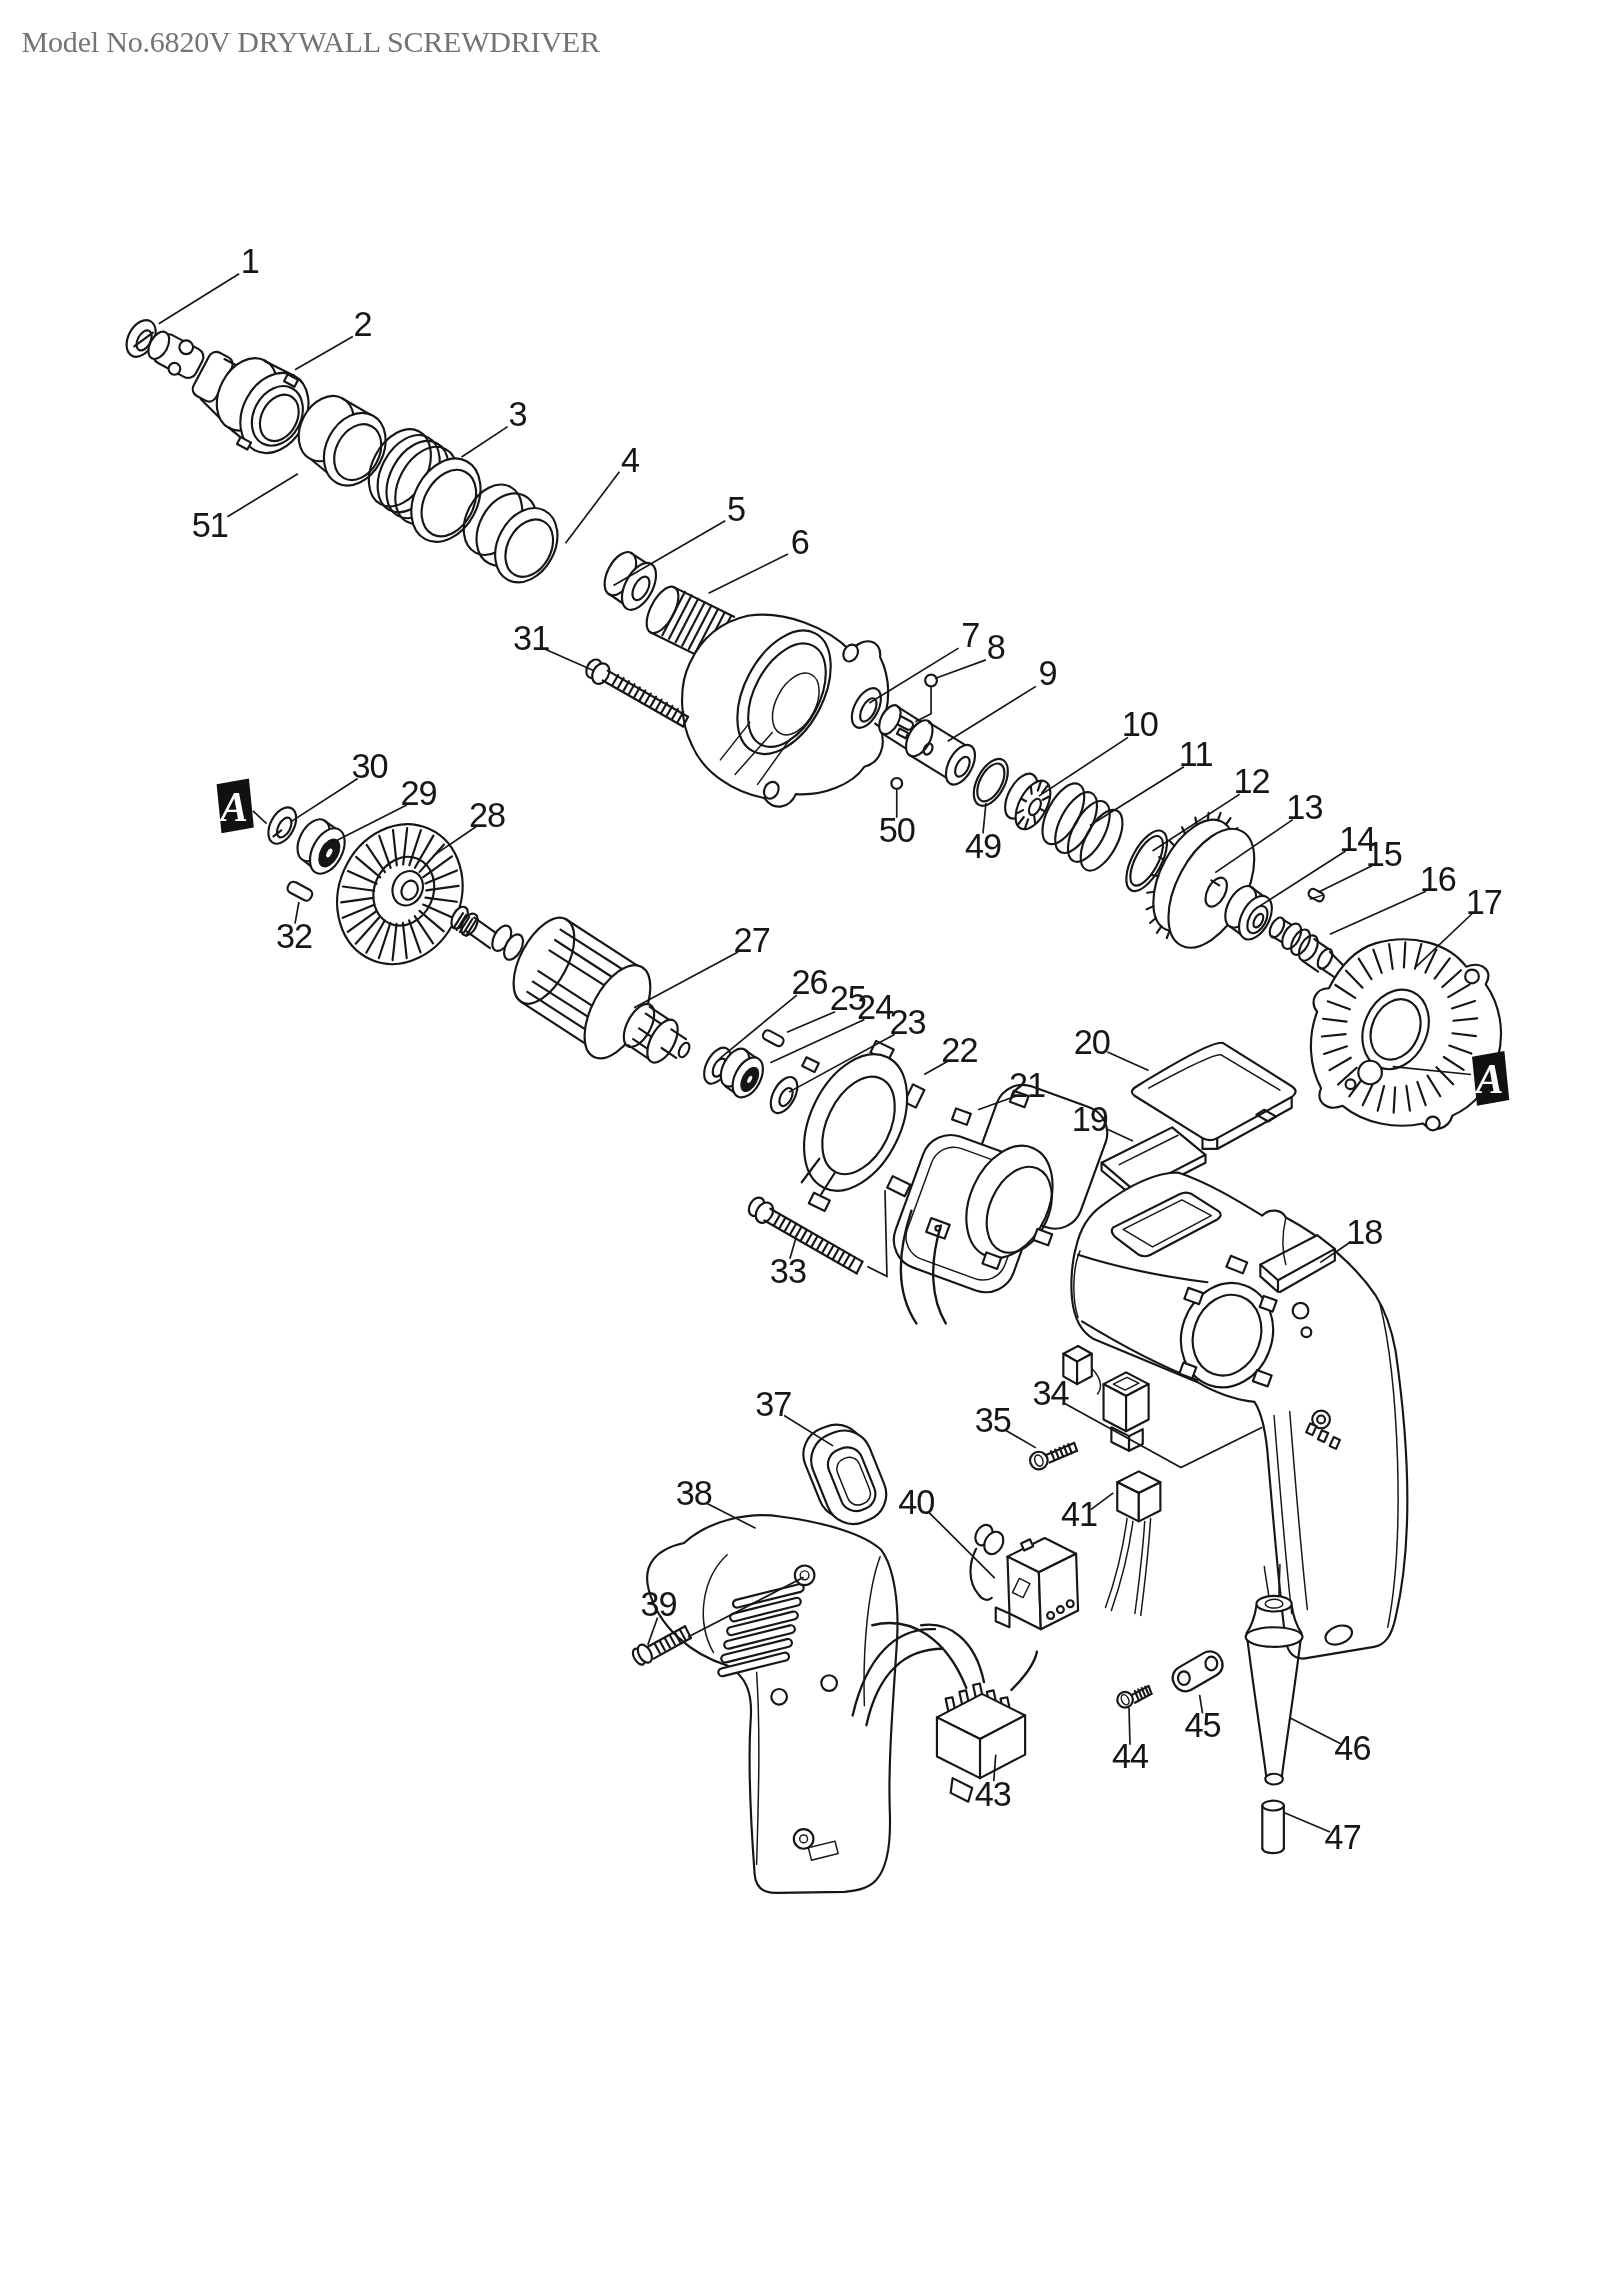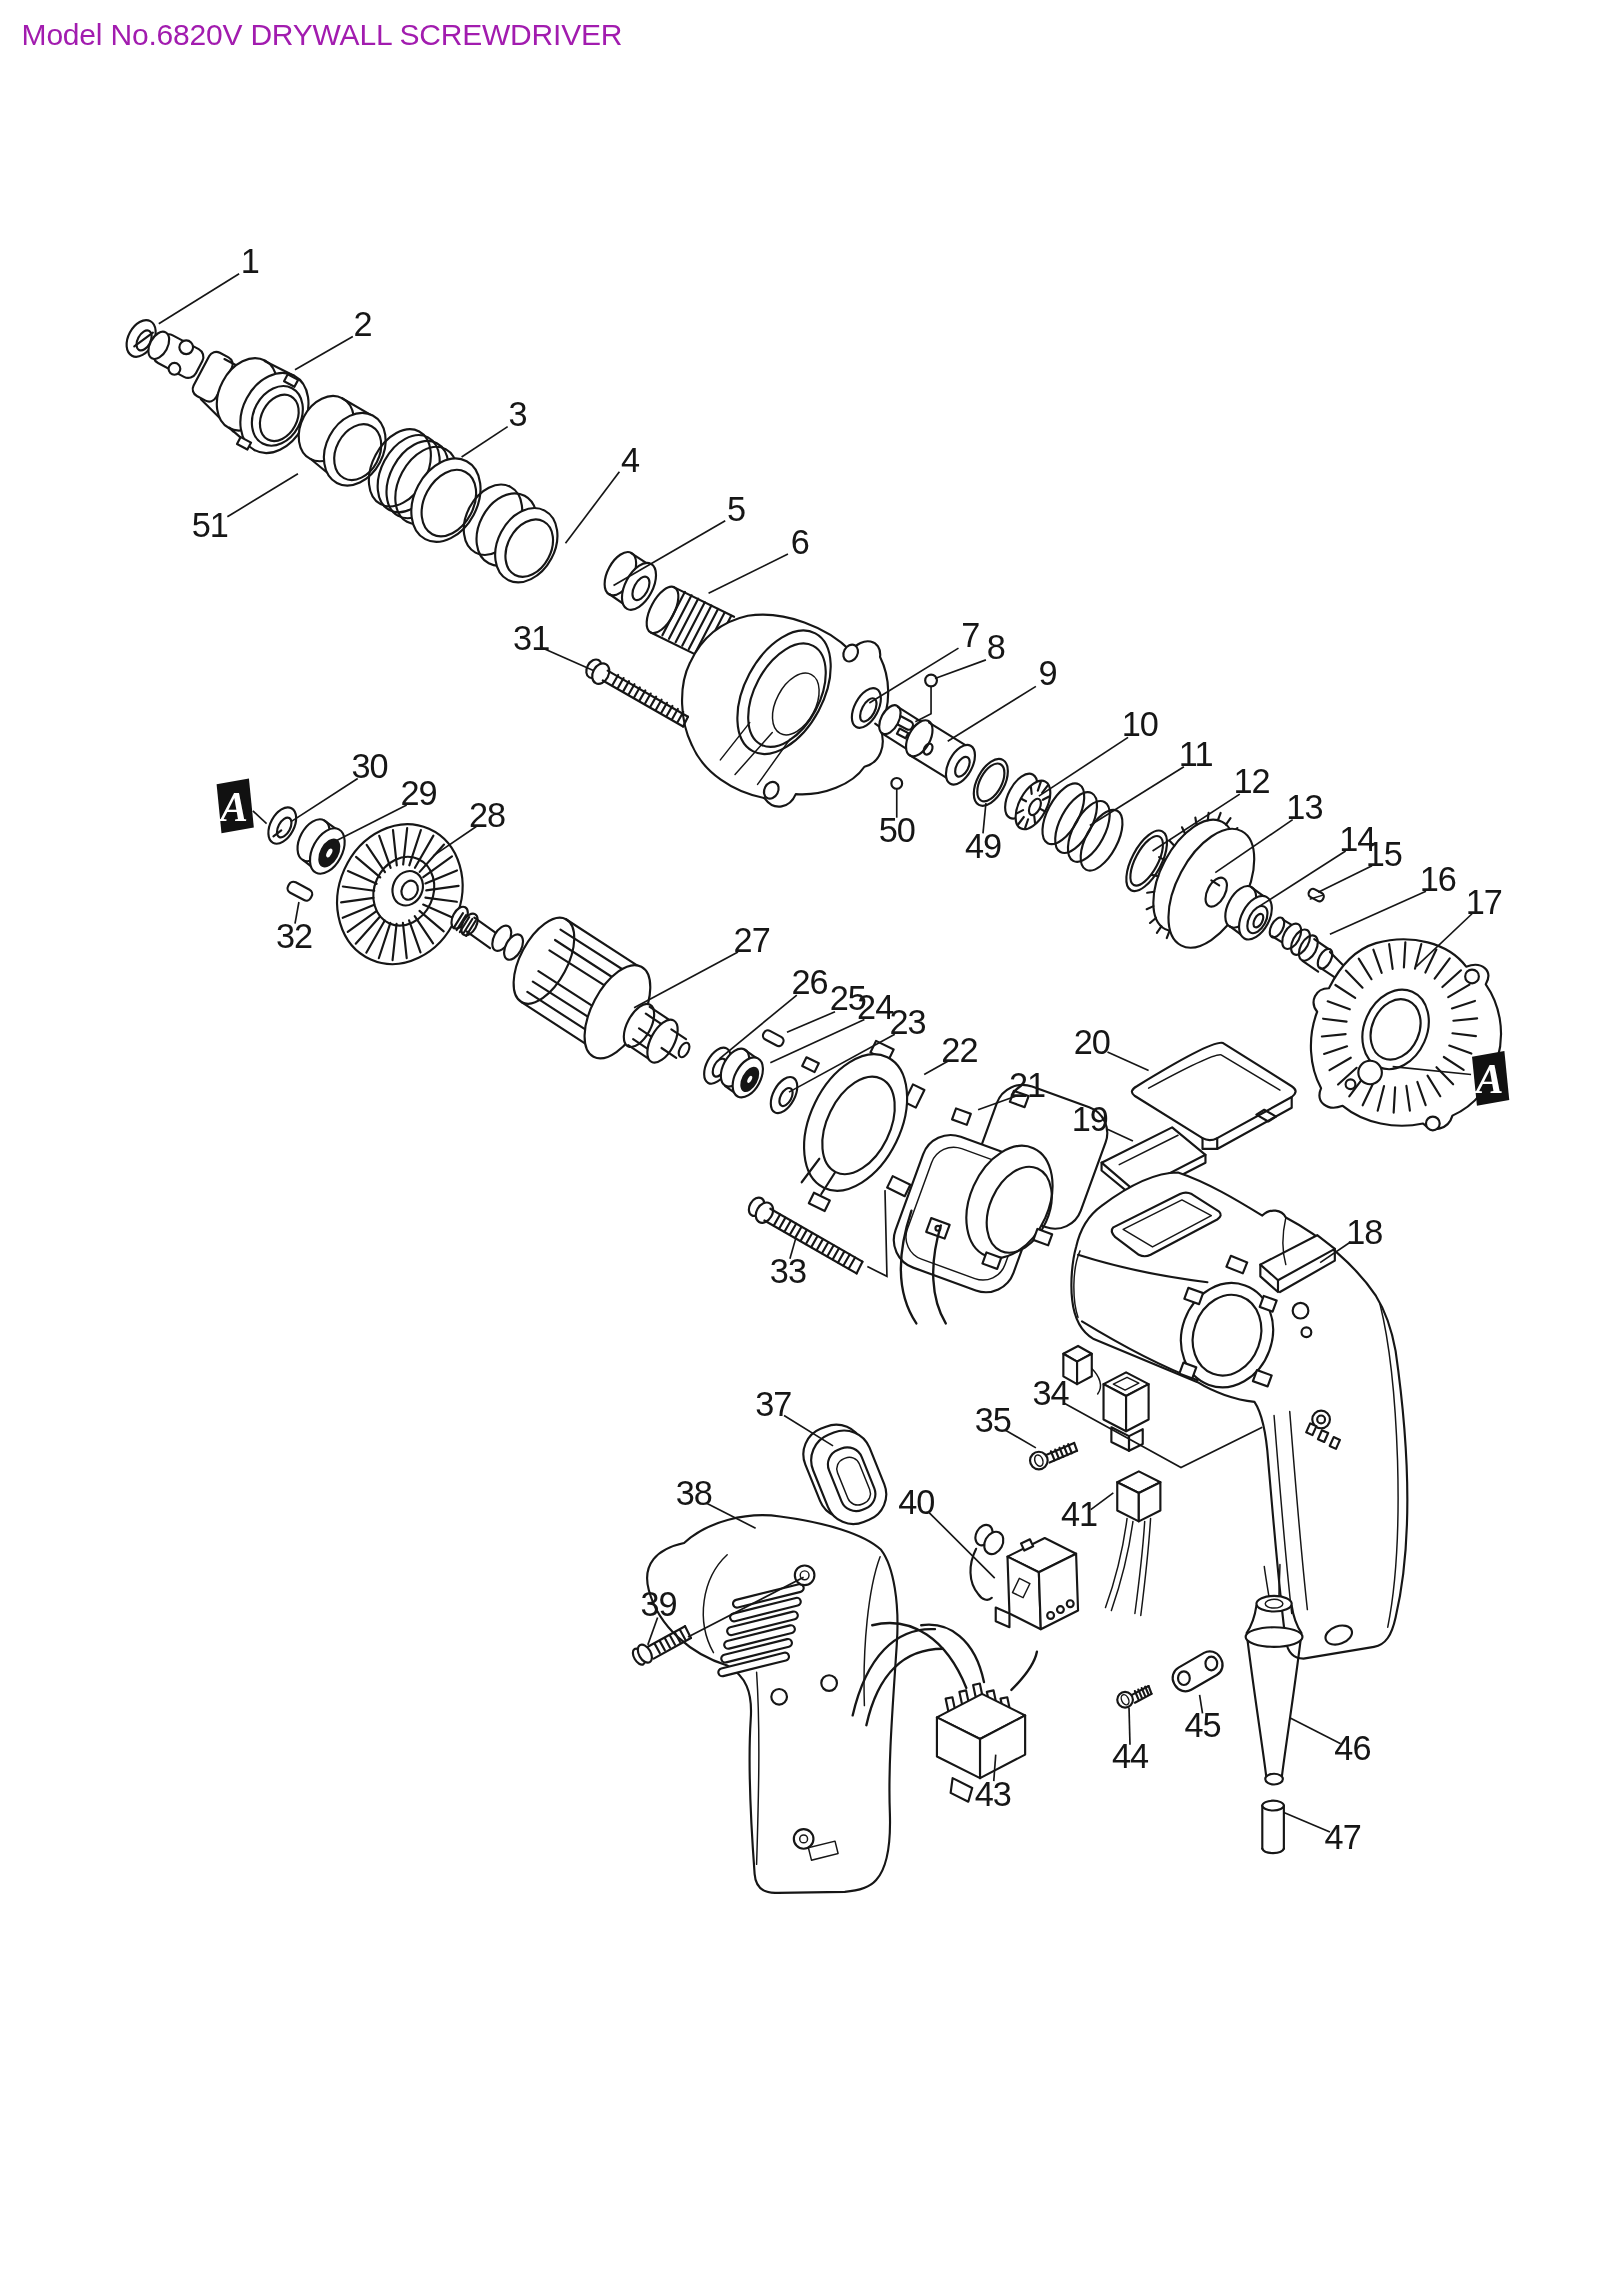--- a/index.html
+++ b/index.html
@@ -1,19 +1,19 @@
 <!DOCTYPE html>
 <html><head>
 <meta charset="utf-8">
 <style>
   html,body { margin:0; padding:0; background:#ffffff; }
   .stage { position:relative; width:1621px; height:2293px; background:#ffffff;
            font-family:"Liberation Sans", sans-serif; overflow:hidden; }
-  .title { position:absolute; left:21.6px; top:18px; font-size:30px; color:#a21caf;
-           letter-spacing:-0.2px; white-space:nowrap; }
+  .title { position:absolute; left:21.6px; top:25px; font-size:30px; color:#737373;
+           letter-spacing:-0.2px; white-space:nowrap;font-family:Liberation Serif, serif; }
   svg.diagram { position:absolute; left:0; top:0; }
   #parts ellipse, #parts path, #parts rect, #parts line, #parts circle, #parts polyline {
     stroke:#161616; stroke-width:2.2; fill:none; stroke-linecap:round; stroke-linejoin:round; }
   #parts .fw { fill:#ffffff; }
   #parts .bk { fill:#161616; stroke:none; }
   #parts .thin { stroke-width:1.5; }
   #parts .wire { stroke-width:2.4; }
   #leaders polyline { stroke:#161616; stroke-width:1.7; fill:none; }
   #labels text { fill:#161616; font-size:35px; letter-spacing:-1px;
                  font-family:"Liberation Sans", sans-serif; text-anchor:middle; }

